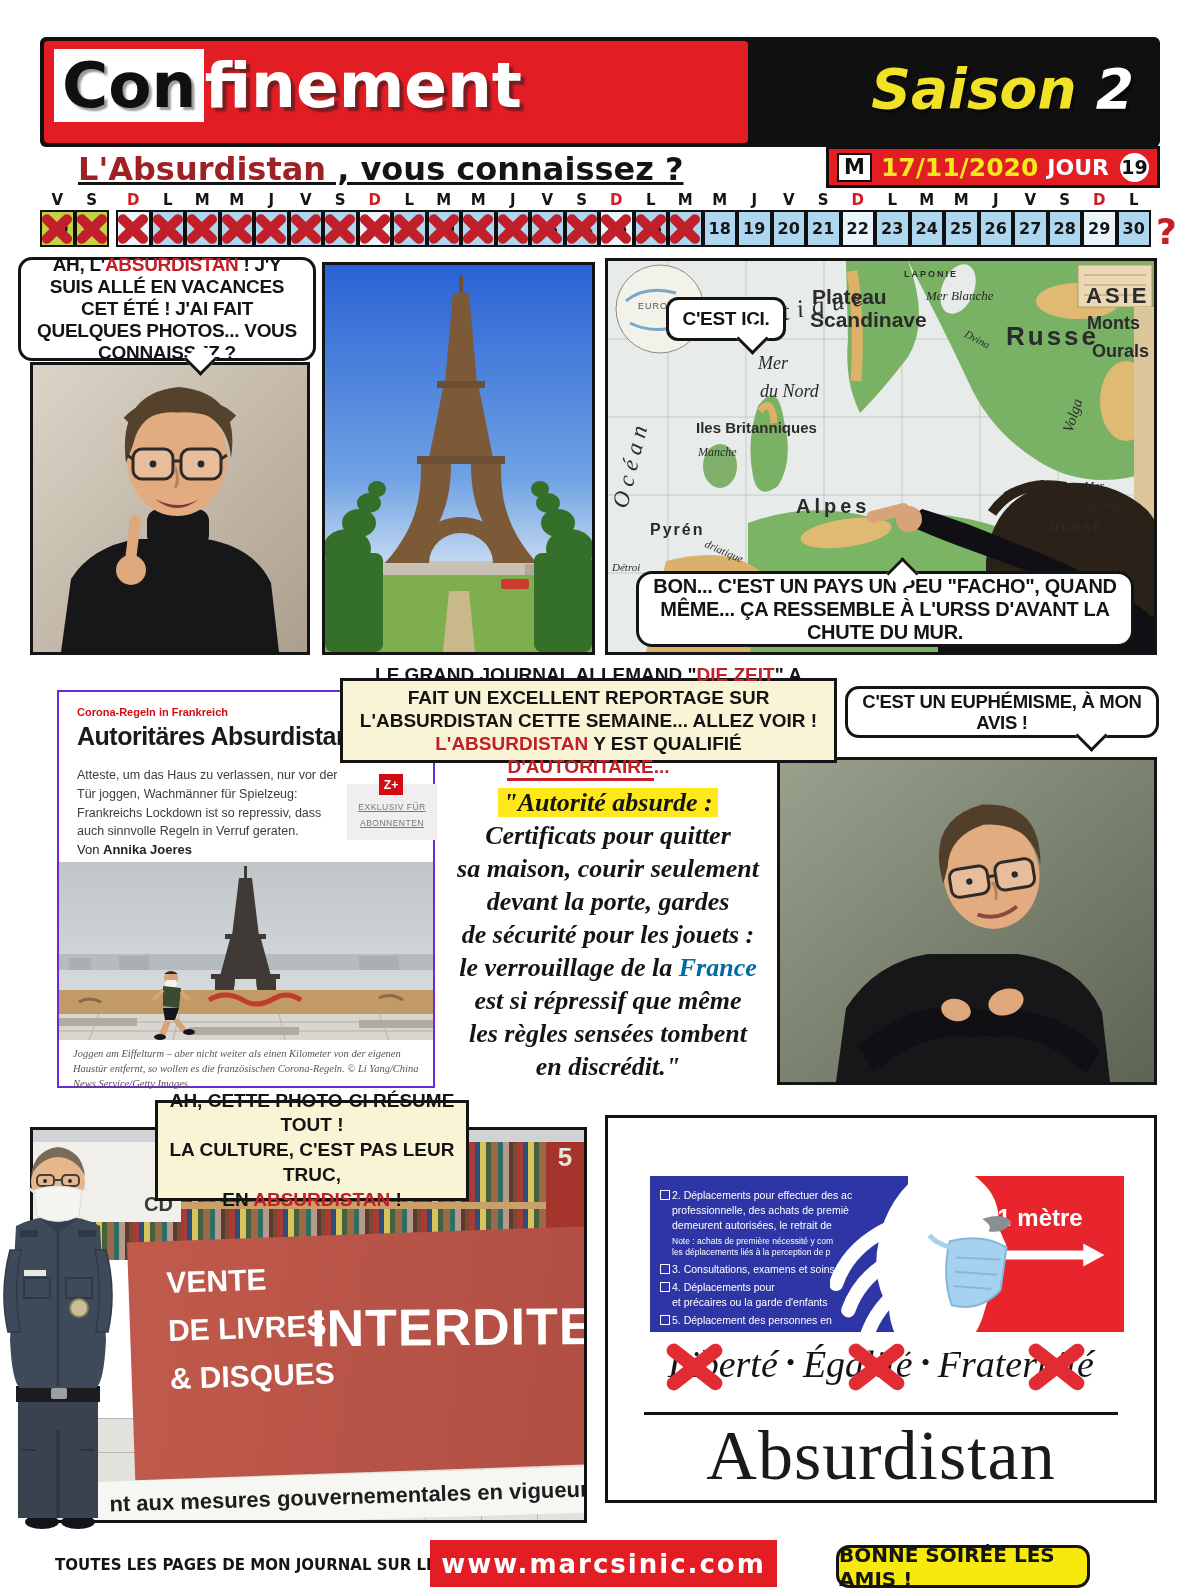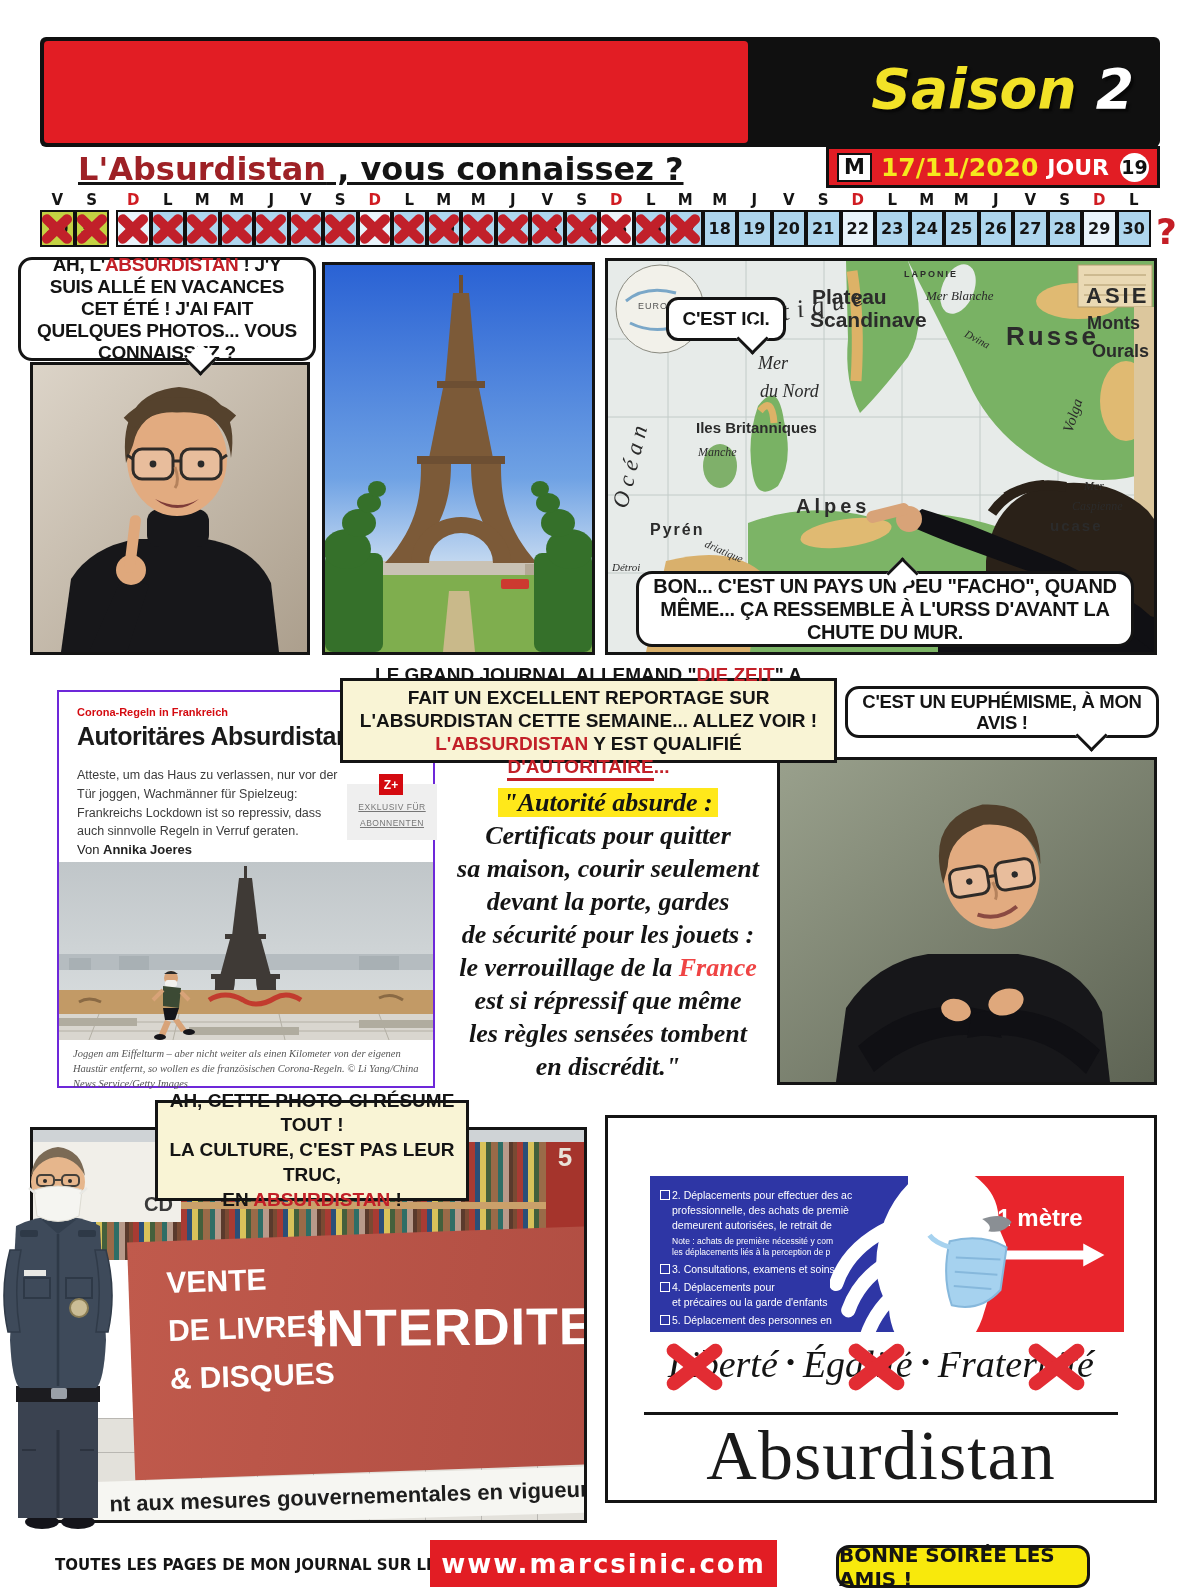--- a/index.html
+++ b/index.html
@@ -108,21 +108,21 @@
   #zeit .zp{position:absolute;left:0px;top:170px;width:374px;height:178px;overflow:hidden;}
   #zeit .zc{position:absolute;left:14px;top:354px;width:352px;font-size:10.5px;color:#555;
         font-family:"Liberation Serif",serif;font-style:italic;line-height:1.45;}
 
   #yzeit{left:340px;top:678px;width:497px;height:85px;font-size:19px;line-height:1.22;padding:4px 10px;display:block;
          display:flex;align-items:center;}
   #yzeit .seg{display:inline;}
 
   #quote{position:absolute;left:443px;top:786px;width:330px;text-align:center;font-family:"Liberation Serif",serif;
          font-style:italic;font-weight:700;font-size:26px;line-height:1.27;color:#141414;z-index:3;}
-  .q-line .qr{color:#ef4444;}
+  .q-line .qr{color:#0369a1;}
   .q-line.hl .qp{background:#ffe81a;padding:0 5px;}
 
   #bubE{left:845px;top:686px;width:314px;height:52px;border-radius:14px;font-size:18.5px;}
   #phE{left:777px;top:757px;width:380px;height:328px;}
 
   
   #ybook{left:155px;top:1100px;width:314px;height:101px;font-size:19px;line-height:1.3;}
   #phF{left:30px;top:1127px;width:557px;height:396px;}
   #phF .ceil{position:absolute;left:0;top:0;width:100%;height:12px;background:#cfd3d6;}
   #phF .books{position:absolute;left:0;top:12px;width:100%;height:118px;
@@ -184,20 +184,21 @@
         border-radius:13px;box-sizing:border-box;display:flex;align-items:center;justify-content:center;
         font-weight:800;font-size:20px;font-family:"DejaVu Sans",sans-serif;}
 </style>
 </head>
 <body>
 
 <div id="page">
 
   <div id="hdr">
     <div class="redpart"></div>
+    <div id="title"><span class="con">Con</span><span>finement</span></div>
     <div id="season"><span>Saison</span> <span class="two">2</span></div>
   </div>
   <div id="subt"><span class="sred">L'Absurdistan</span><span> , vous connaissez ?</span></div>
   <div id="dbadge">
     <span class="wd">M</span>
     <span class="dt">17/11/2020</span>
     <span class="jr">JOUR</span>
     <span class="daynum">19</span>
   </div>
 

